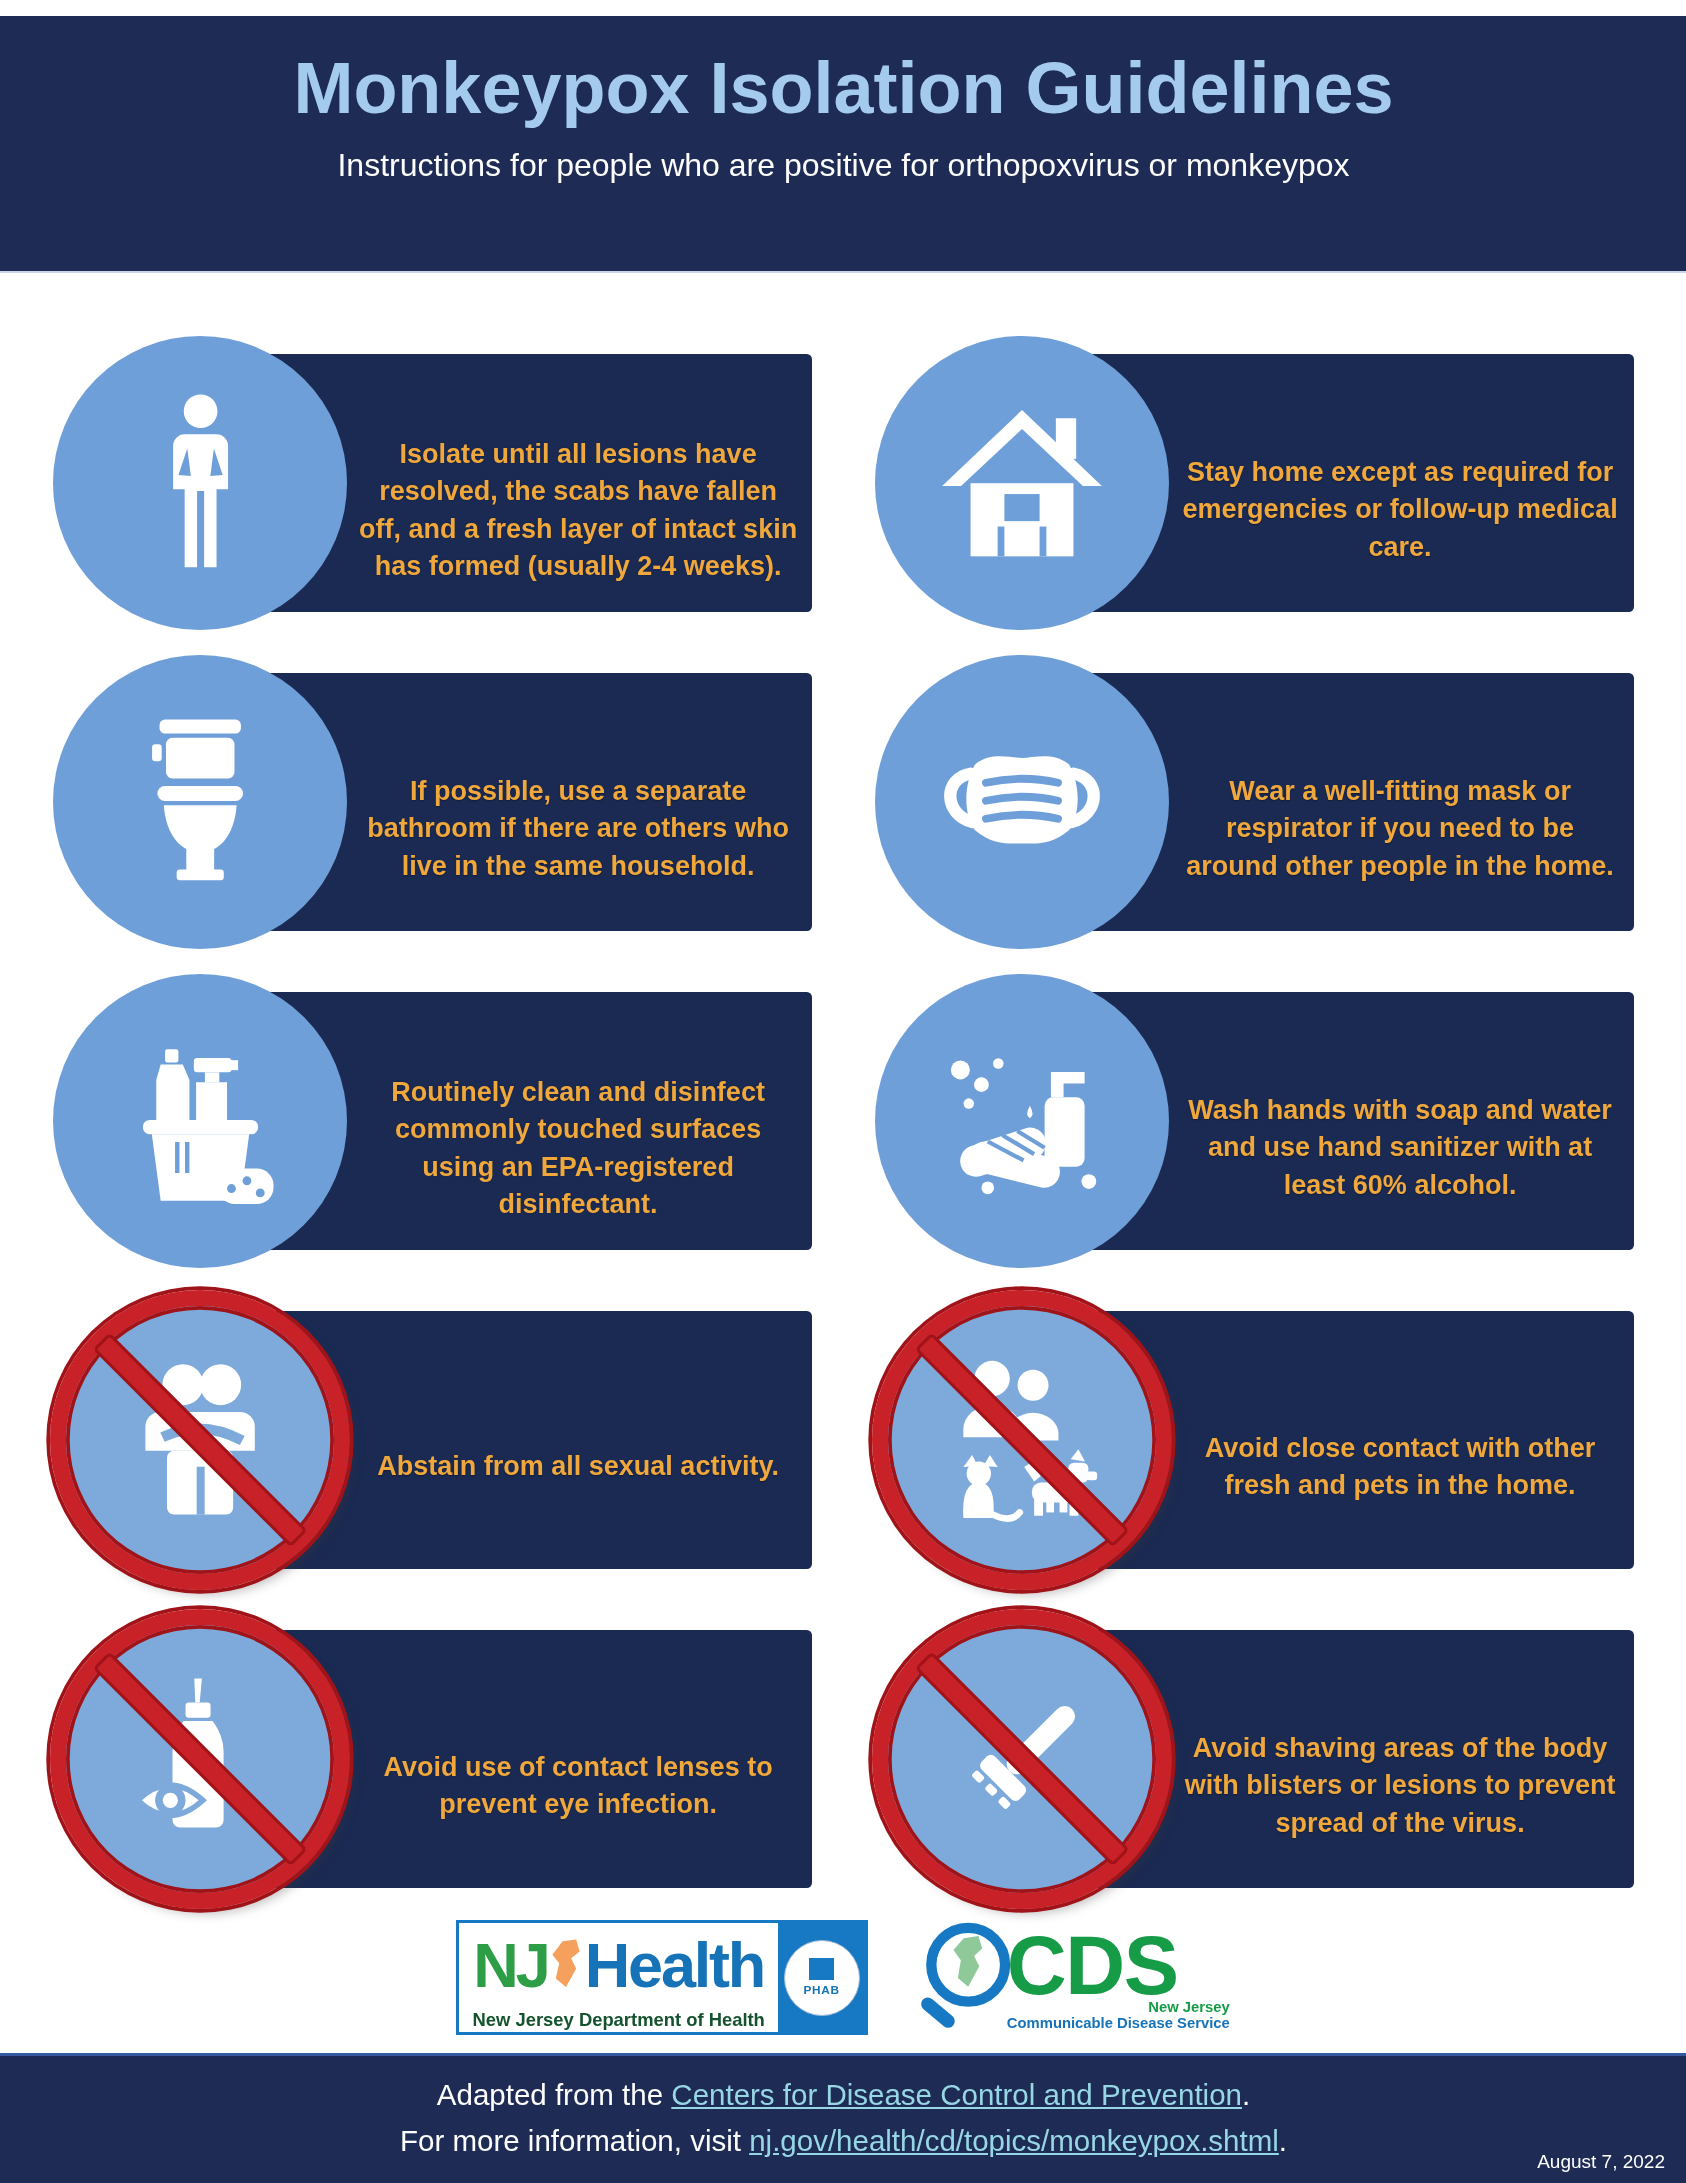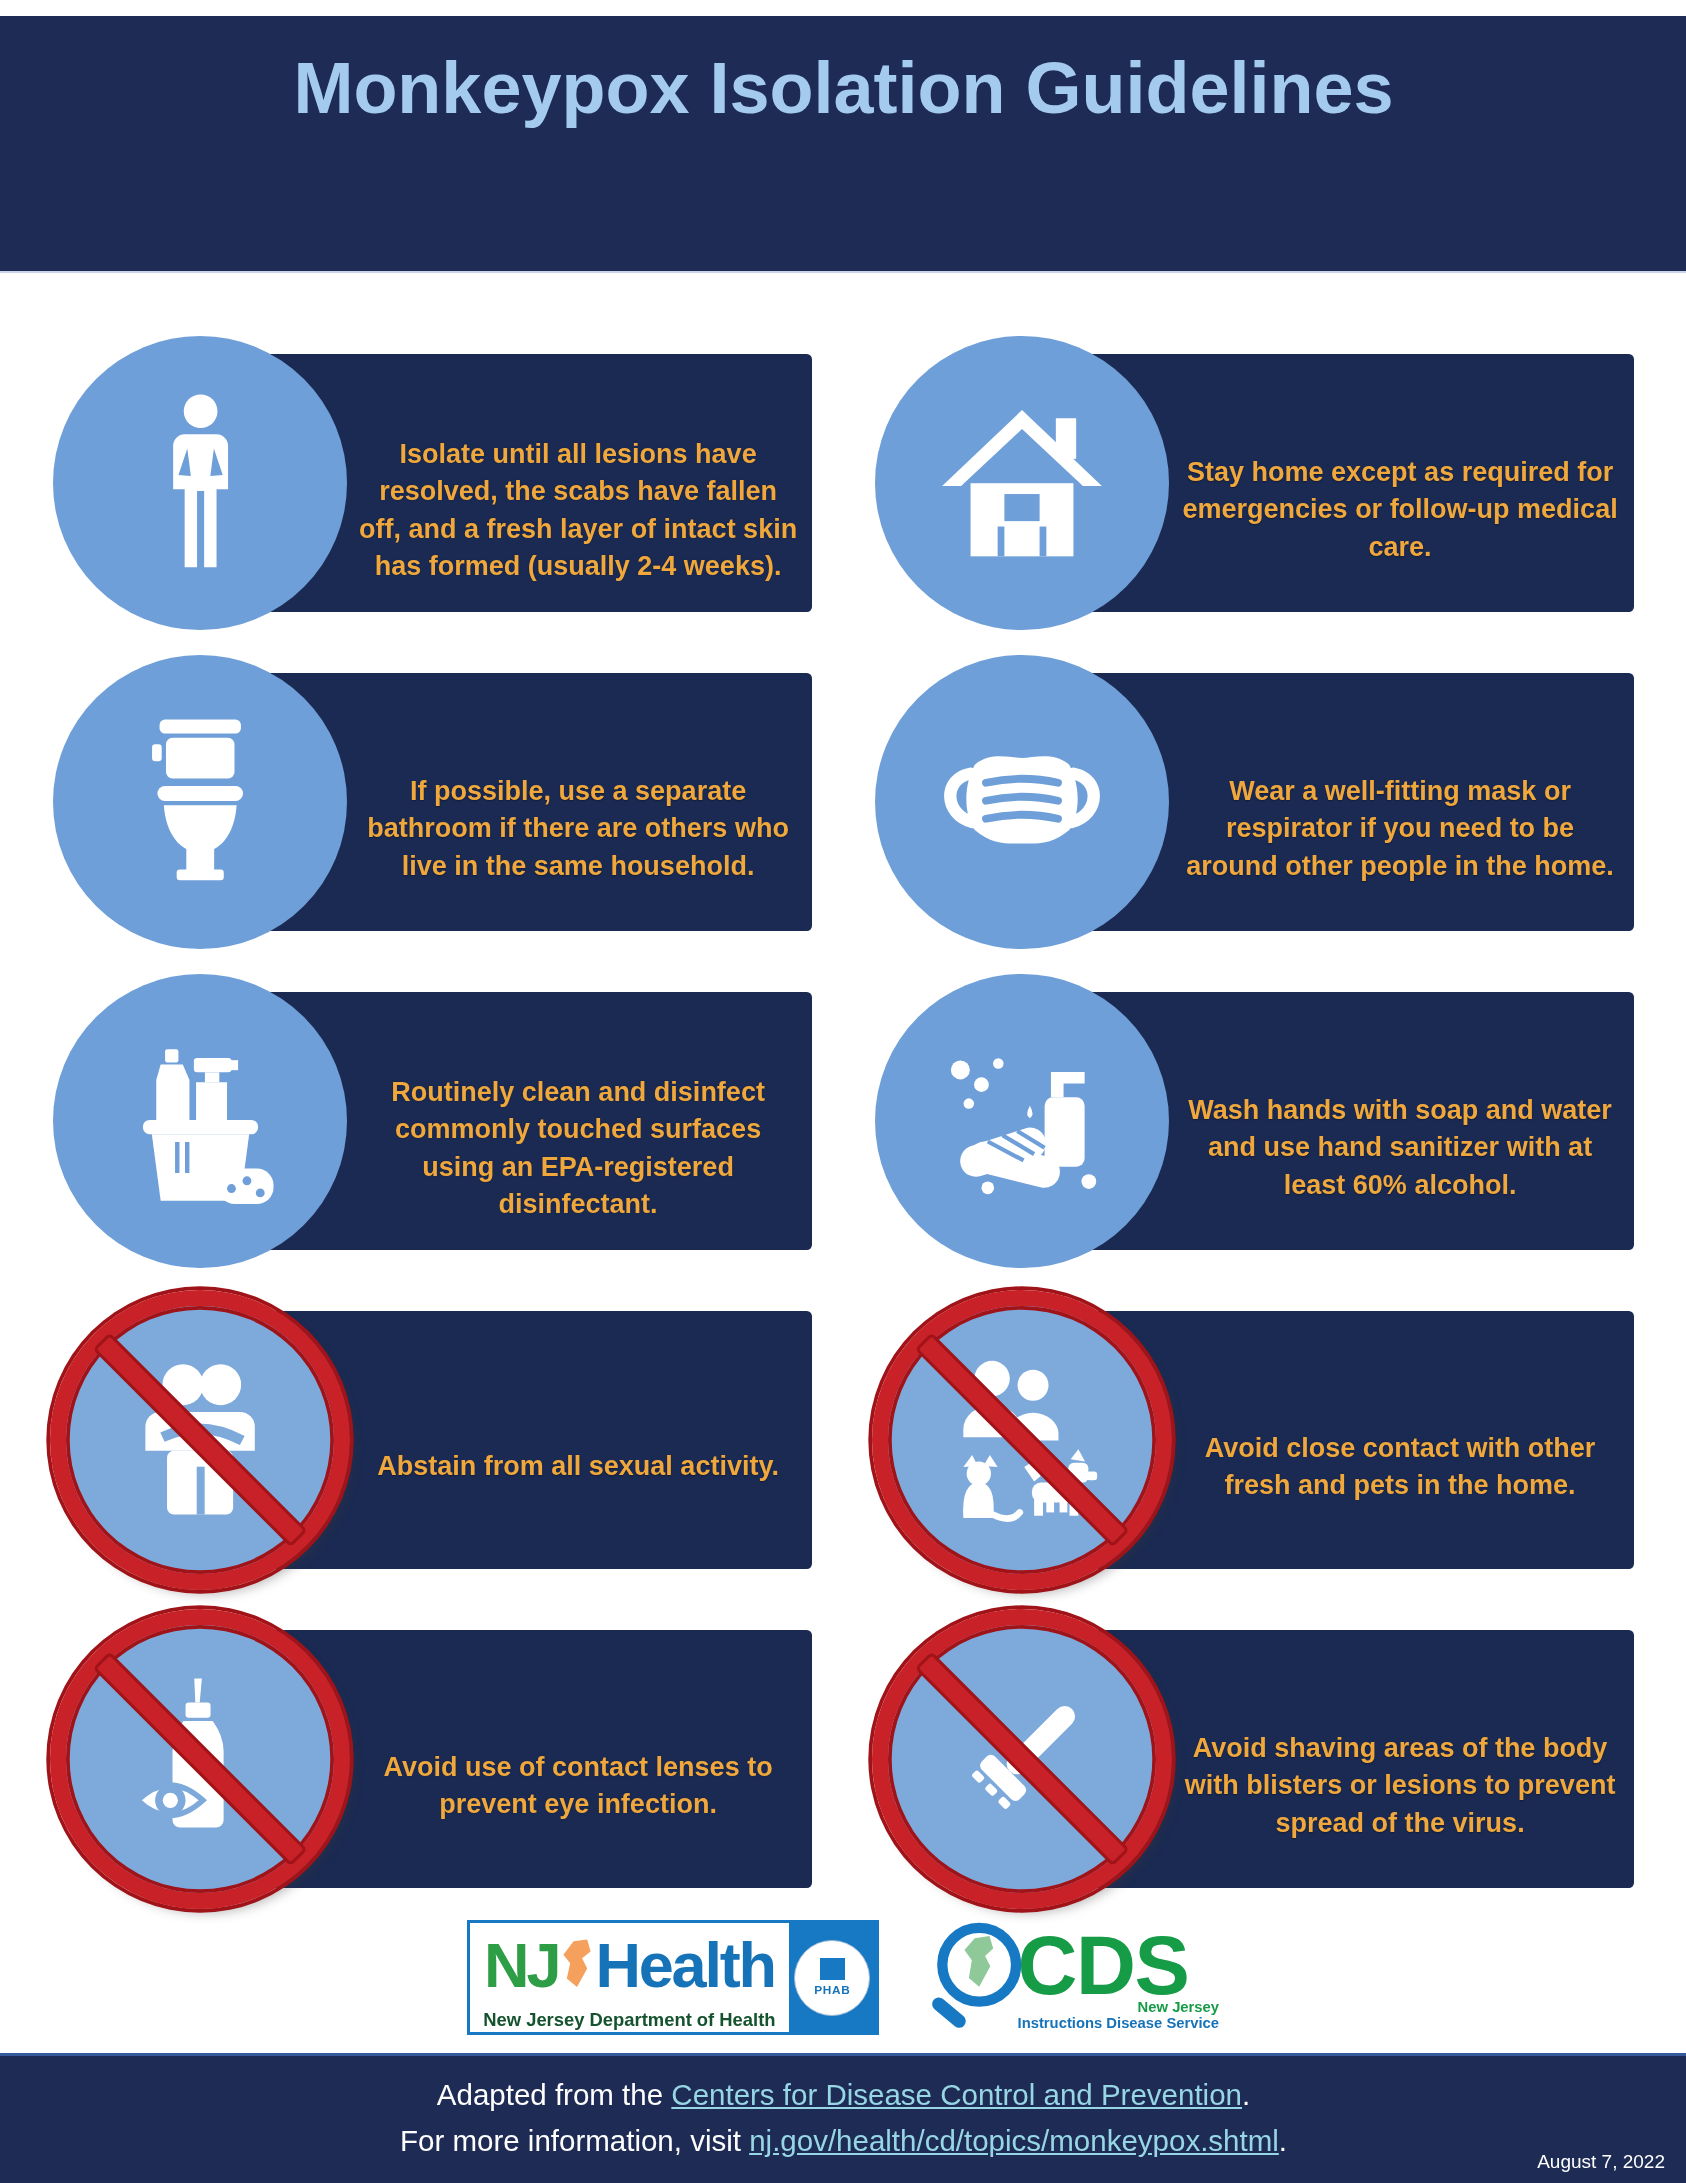--- a/index.html
+++ b/index.html
@@ -87,20 +87,21 @@
   .lnk{color:#97d6e4;text-decoration:underline;cursor:pointer;}
   .ftr-date{position:absolute;right:22px;bottom:10.3px;font-size:19px;color:#ffffff;}
 </style>
 </head>
 <body>
 
 <div class="page">
 
   <header class="hdr">
     <h1>Monkeypox Isolation Guidelines</h1>
+    <p>Instructions for people who are positive for orthopoxvirus or monkeypox</p>
   </header>
 
   <main class="grid">
 
     <section class="tile">
       <div class="rect"></div>
       <div class="circle">
         <svg class="icon" viewBox="0 0 110 210" style="height:186px">
           <circle cx="56" cy="24" r="19"></circle>
           <path d="M38 50 h36 a13 13 0 0 1 13 13 v49 h-13 v88 h-14 v-86 h-8 v86 h-14 v-88 h-13 v-49 a13 13 0 0 1 13 -13 z"></path>
@@ -315,21 +316,21 @@
     <div class="cds">
       <svg class="cds-glass" viewBox="0 0 150 160">
         <circle cx="80" cy="62" r="50" fill="none" stroke="#1779c4" stroke-width="14"></circle>
         <rect x="12" y="118" width="54" height="18" rx="9" fill="#1779c4" transform="rotate(40 39 127)"></rect>
         <path d="M74 26 L94 23 L99 40 L88 50 L95 64 L80 92 L66 80 L70 56 L60 42 Z" fill="#8fc99a"></path>
       </svg>
       <div class="cds-text">
         <span class="cds-acronym">CDS</span>
         <div class="cds-sub">
           <div class="cds-nj">New Jersey</div>
-          <div class="cds-svc">Instructions Disease Service</div>
+          <div class="cds-svc">Communicable Disease Service</div>
         </div>
       </div>
     </div>
   </div>
 
   <footer class="ftr">
     <p class="ftr-line l1"><span>Adapted from the </span><a class="lnk">Centers for Disease Control and Prevention</a><span>.</span></p>
     <p class="ftr-line l2"><span>For more information, visit </span><a class="lnk">nj.gov/health/cd/topics/monkeypox.shtml</a><span>.</span></p>
     <div class="ftr-date">August 7, 2022</div>
   </footer>

